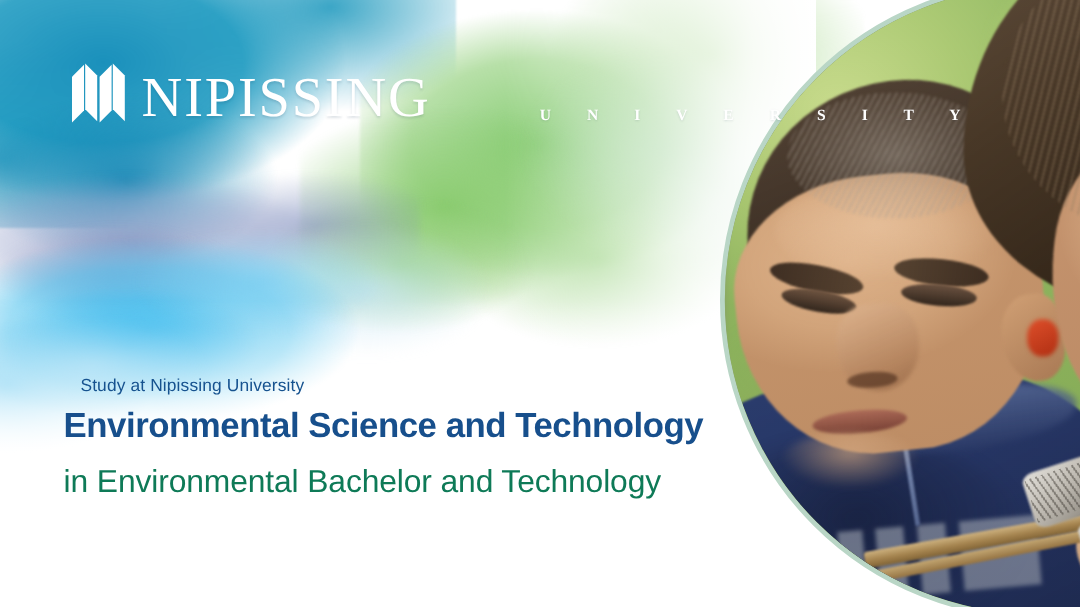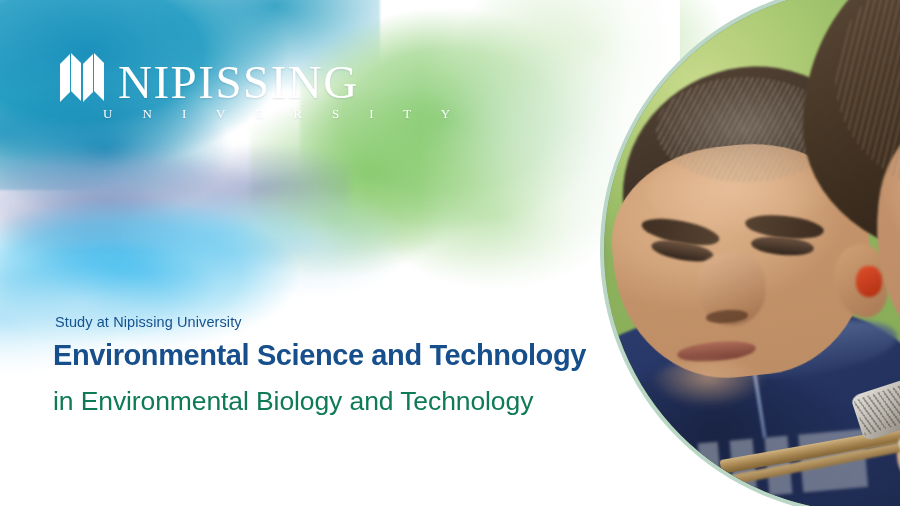--- a/index.html
+++ b/index.html
@@ -110,43 +110,43 @@
     background:linear-gradient(to bottom, rgba(255,255,255,0) 0%, rgba(255,255,255,0) 28%, rgba(255,255,255,.55) 48%, rgba(255,255,255,.93) 64%, #fff 78%);
   }
   .wc-fade-right{
     left:420px; top:0; width:260px; height:420px;
     background:linear-gradient(to right, rgba(255,255,255,0) 0%, rgba(255,255,255,.45) 45%, rgba(255,255,255,.88) 80%, #fff 100%);
   }
 
   
   #logo{
     position:absolute; left:60px; top:52px;
-    display:flex; flex-direction:column; align-items:flex-start;
+    display:flex; flex-direction:row; align-items:flex-end;
   }
   .logo-row{display:flex; align-items:flex-end; gap:12px;}
   .logo-mark{width:46px; height:52px; display:block; flex:0 0 auto;}
   .logo-word{
     font-family:"Liberation Serif","DejaVu Serif",serif;
     font-size:47px; line-height:.92; color:#ffffff;
     letter-spacing:1.5px; font-weight:400;
     text-shadow:0 1px 2px rgba(0,40,70,.13);
   }
   .logo-sub{
-    margin-left:42px; margin-top:2px;
+    margin-left:90px; margin-top:2px;
     font-family:"Liberation Serif","DejaVu Serif",serif;
     font-size:13px; color:#ffffff; letter-spacing:13.4px;
-    font-weight:400; text-indent:1px;
+    font-weight:700; text-indent:1px;
     text-shadow:0 1px 2px rgba(0,40,70,.13);
   }
 
   
   #copy{position:absolute; left:53px; top:314px; width:560px;}
   .eyebrow{
     font-size:14.5px; color:#16528f; letter-spacing:.1px;
-    margin:0 0 10px 2px; font-weight:400;
+    margin:0 0 10px 14px; font-weight:400;
   }
   .program-title{
     font-size:29px; font-weight:700; color:#174f8c;
     letter-spacing:-.4px; margin:0 0 13px 0; line-height:1.05;
   }
   .degree{
     font-size:26.5px; font-weight:400; color:#0e7a57;
     line-height:1.38; margin:0; letter-spacing:-.1px;
   }
   .degree span{display:block;}
@@ -491,17 +491,17 @@
       </svg>
       <div class="logo-word">NIPISSING</div>
     </div>
     <div class="logo-sub">U N I V E R S I T Y</div>
   </div>
 
   <div id="copy">
     <p class="eyebrow">Study at Nipissing University</p>
     <h1 class="program-title">Environmental Science and Technology</h1>
     <p class="degree">
-      <span>in Environmental Biology and Technology</span>
+      <span>in Environmental Bachelor and Technology</span>
     </p>
   </div>
 
 </div>
 
 </body></html>

